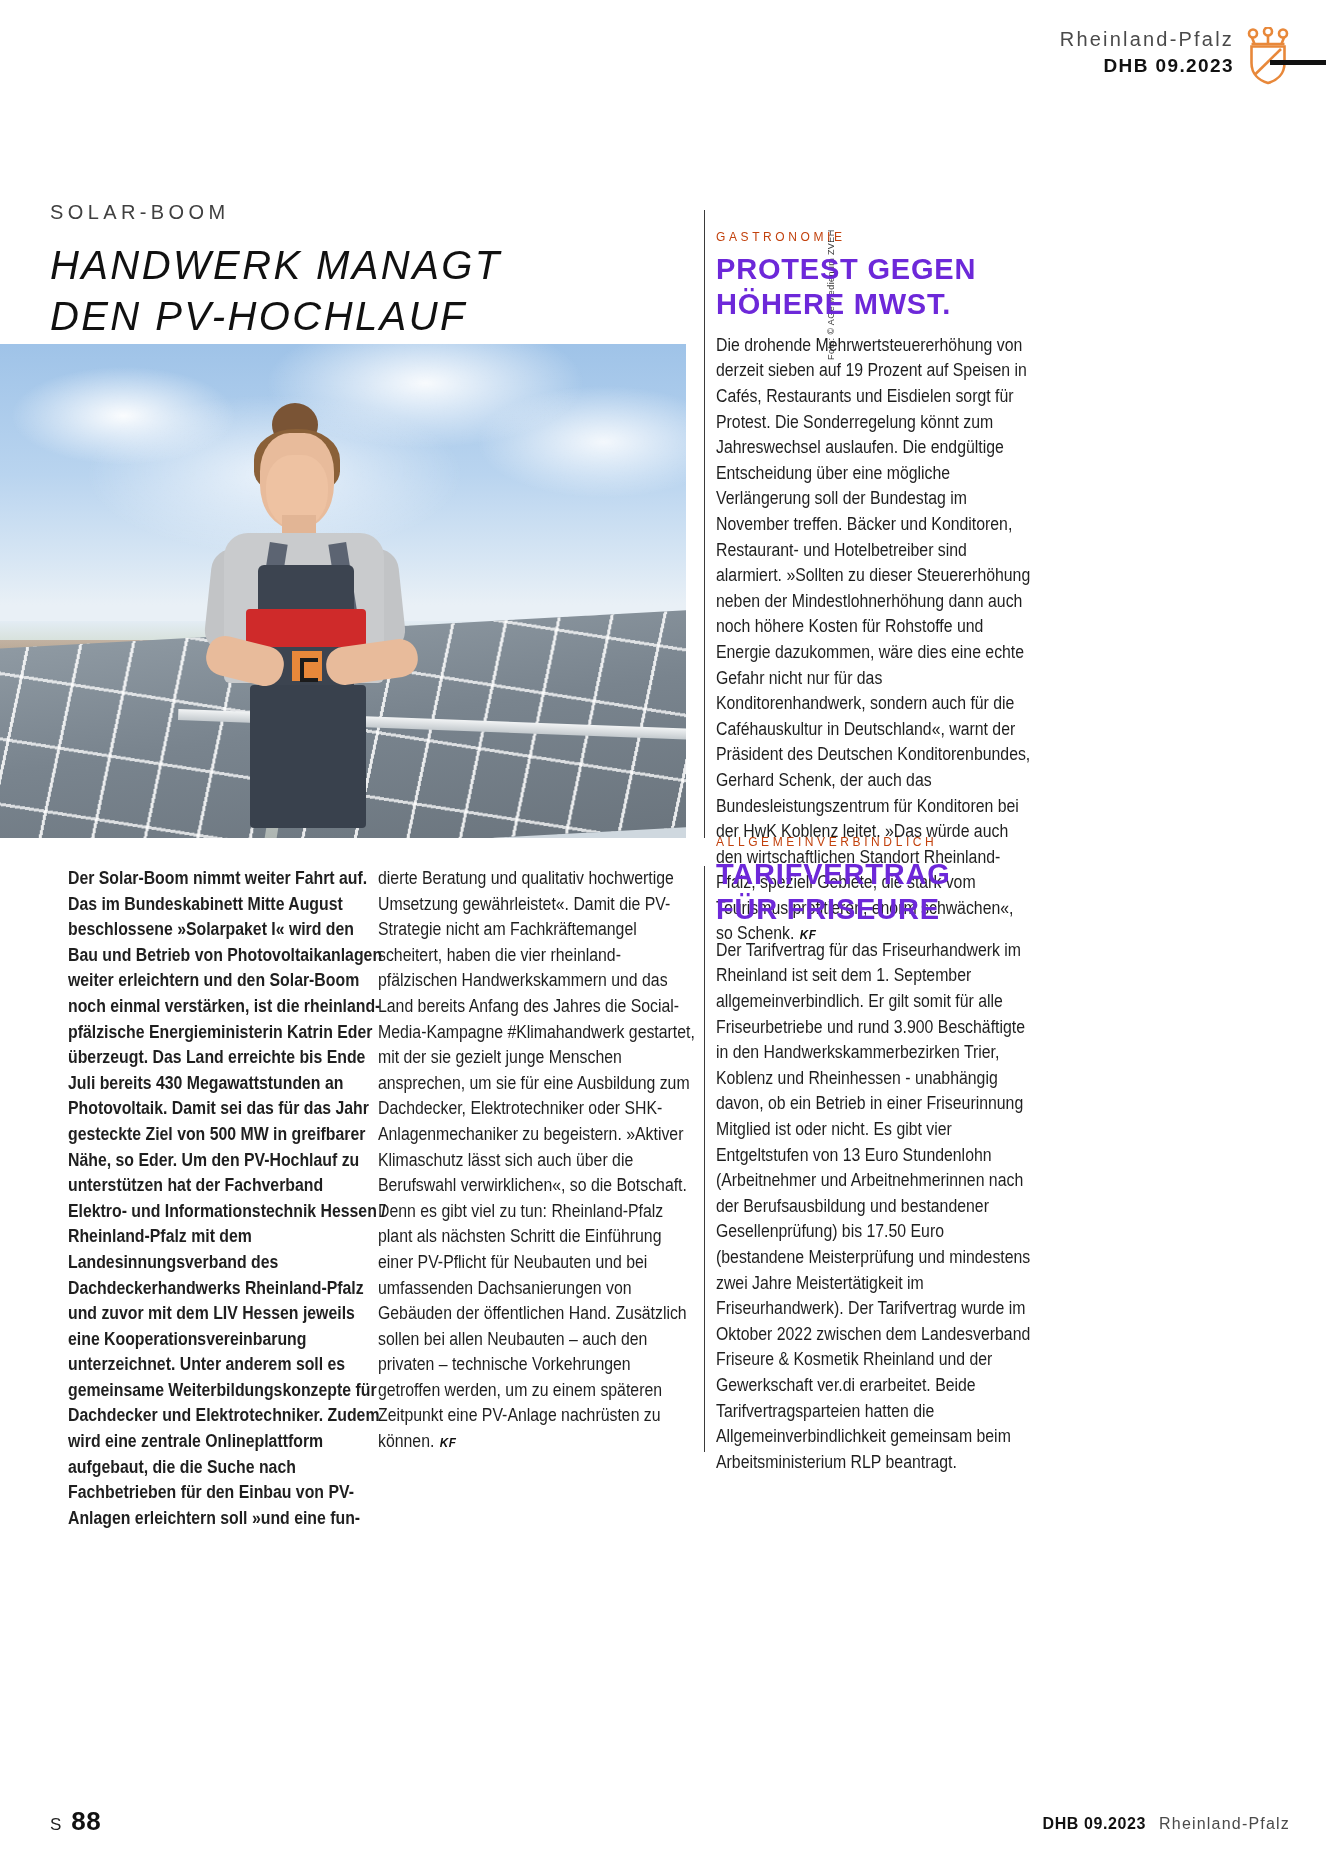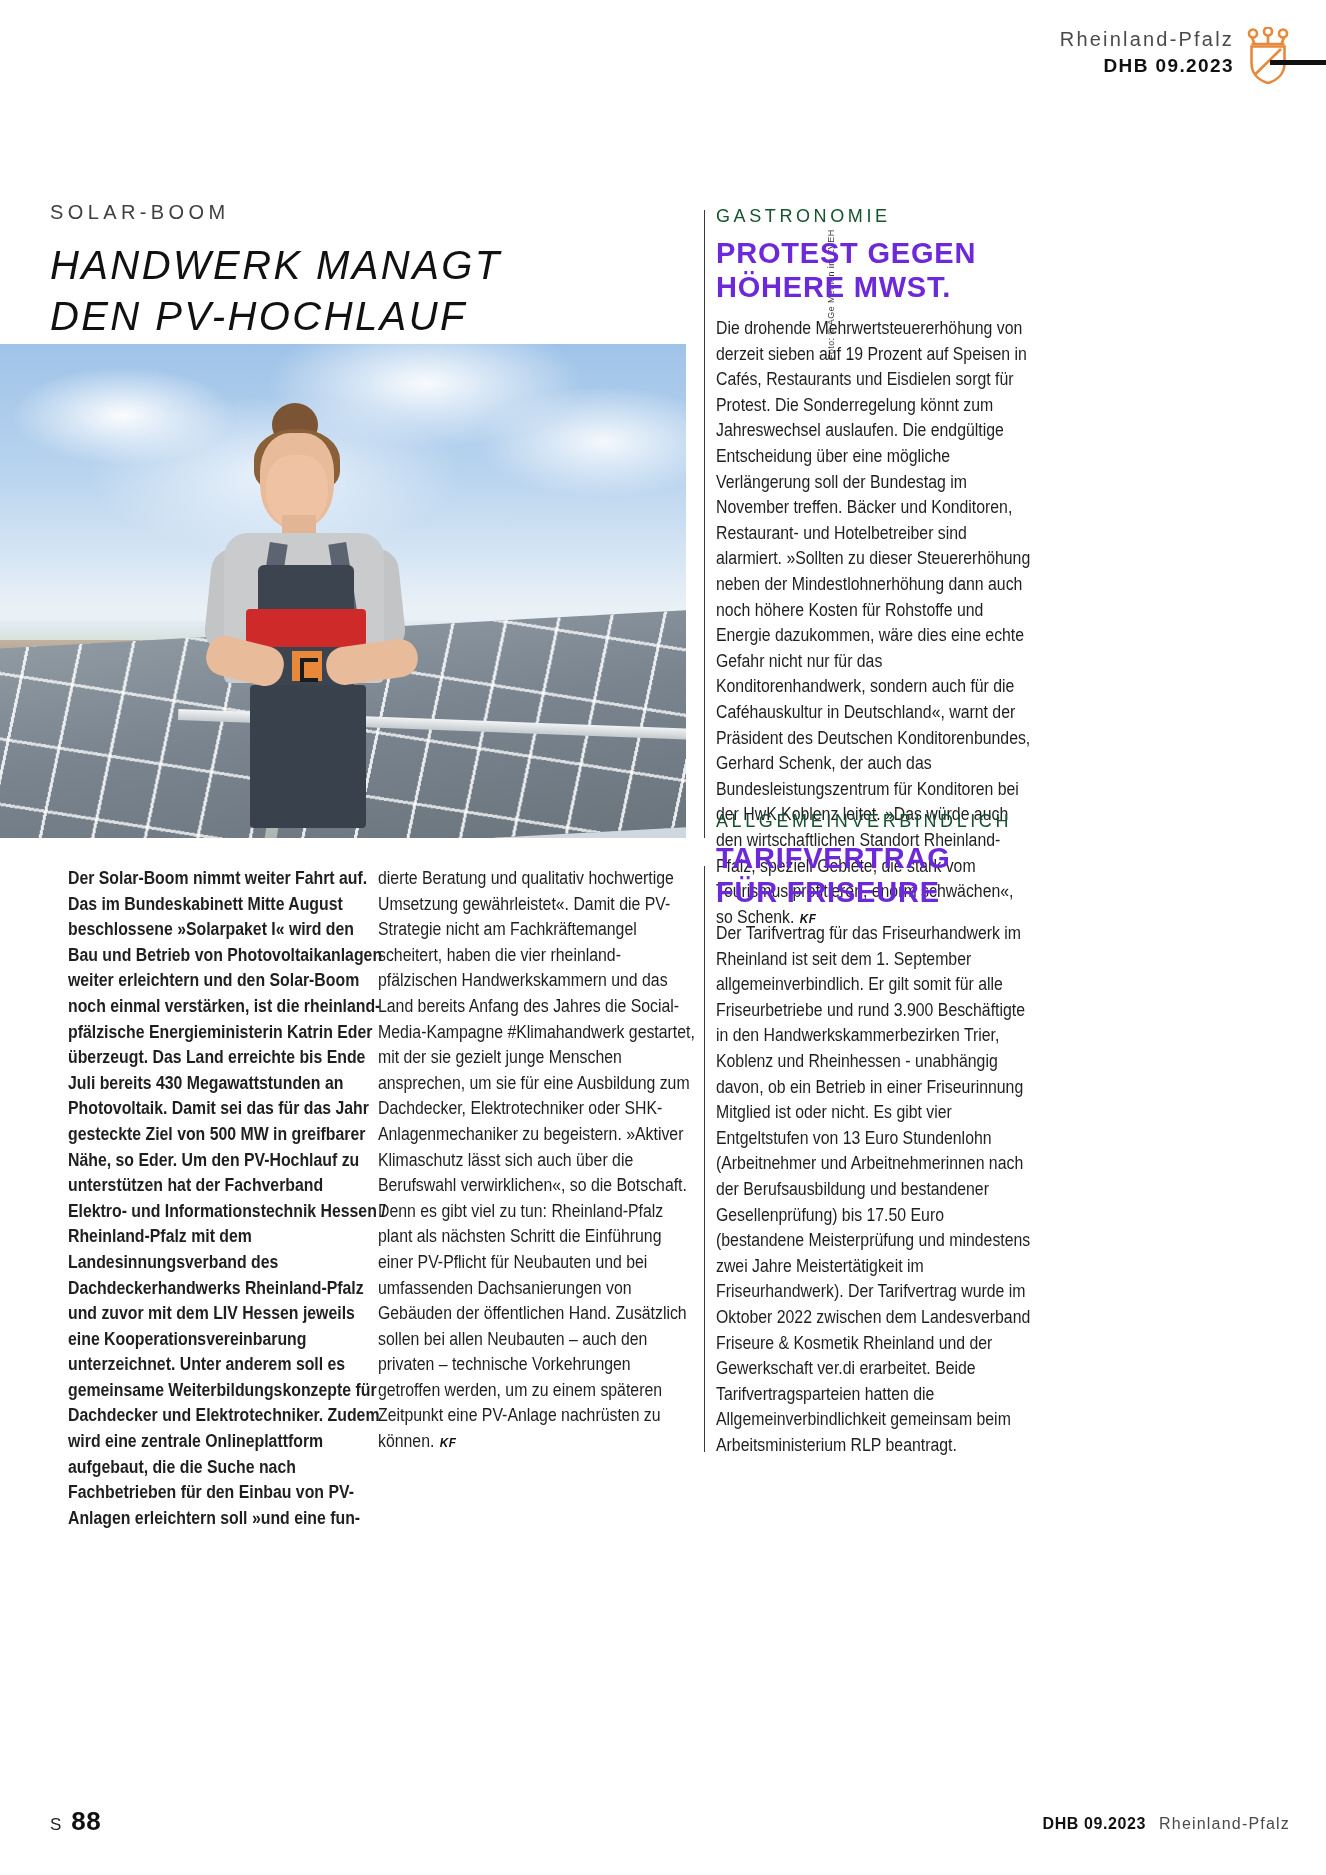--- a/index.html
+++ b/index.html
@@ -260,27 +260,28 @@
 
   
   .side-col {
     position: absolute;
     left: 716px;
     width: 318px;
   }
   .side-top { top: 206px; }
   .side-bot { top: 811px; }
   .kicker-side {
-    color: #14532d;
-    font-size: 18px;
+    color: #c2410c;
+    font-size: 12px;
     letter-spacing: 3.6px;
     font-weight: 400;
     text-transform: uppercase;
     line-height: 1.2;
     margin-bottom: 8px;
+    margin-top: 24px;
   }
   .headline-side {
     font-size: 29px;
     font-weight: 700;
     letter-spacing: .8px;
     line-height: 1.18;
     color: #6d28d9;
     text-transform: uppercase;
     margin-bottom: 12px;
     white-space: pre-line;

